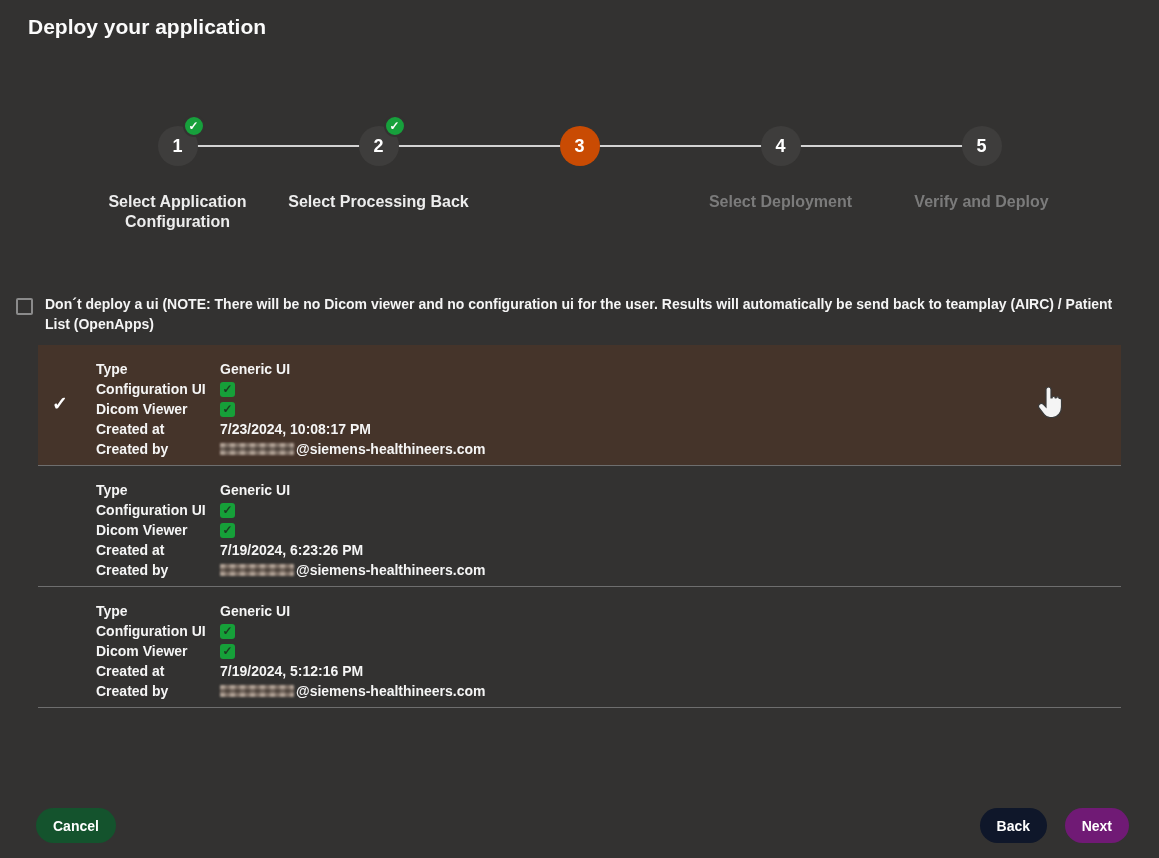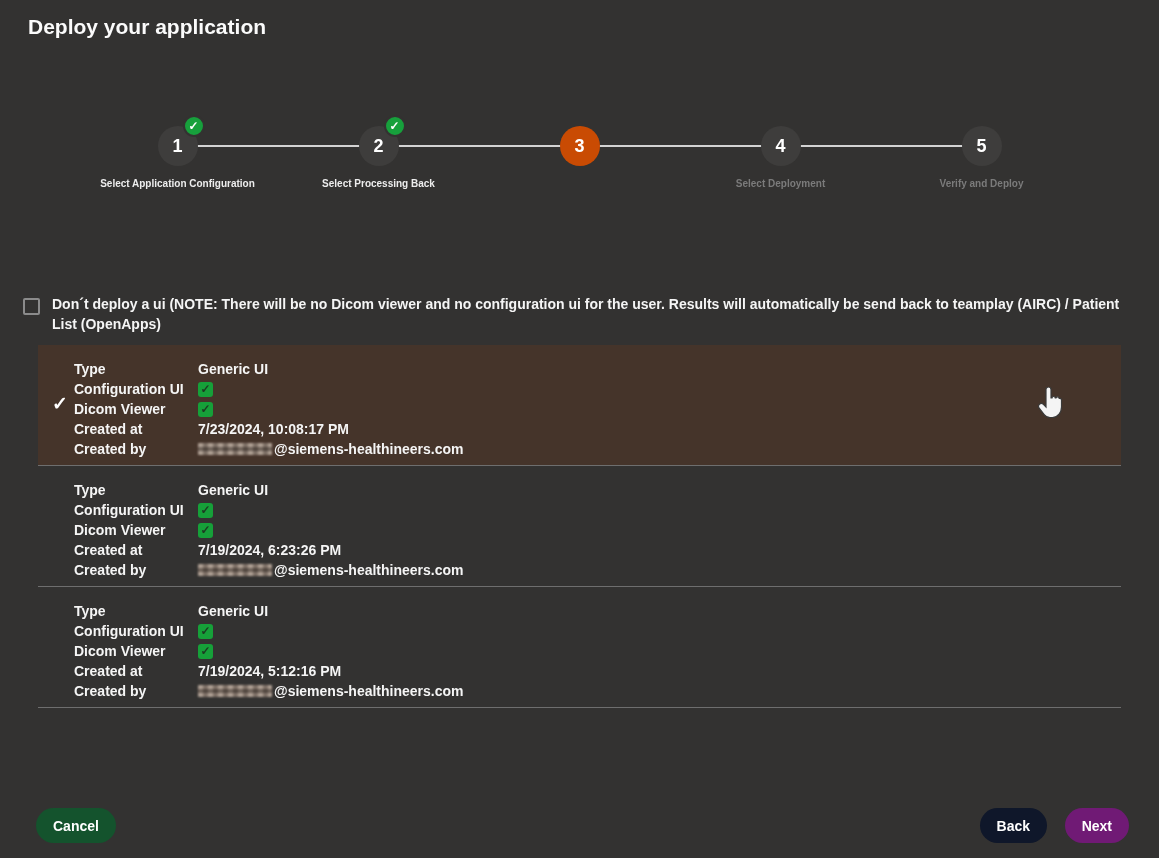--- a/index.html
+++ b/index.html
@@ -27,37 +27,37 @@
     background:#3e3d3c; color:#ffffff; font-size:18px;
     display:flex; align-items:center; justify-content:center;
   }
   .step.active .circle { background:#c94b03; }
   .badge {
     position:absolute; top:-11px; left:25px; width:22px; height:22px; border-radius:50%;
     background:#17a03c; border:2px solid #333231;
     display:flex; align-items:center; justify-content:center;
     color:#fff; font-size:12px; line-height:1;
   }
-  .step-label { margin-top:8px; font-size:10px; line-height:20px; text-align:center; max-width:186px; color:#ededed; }
+  .step-label { margin-top:26px; font-size:16px; line-height:20px; text-align:center; max-width:186px; color:#ededed; }
   .step.upcoming .step-label { color:#7b7b7b; }
 
   
-  .noui { position:absolute; left:23px; top:294px; width:1108px; display:flex; gap:12px; }
+  .noui { position:absolute; left:16px; top:294px; width:1108px; display:flex; gap:12px; }
   .cb {
     width:17px; height:17px; flex:none; margin-top:4px;
     border:2px solid #8b8b8b; border-radius:2px; background:transparent; cursor:pointer;
   }
   .noui-label { font-size:14px; line-height:20px; color:#f5f5f5; }
 
   
   .ui-list { position:absolute; left:38px; top:345px; width:1083px; }
   .row { position:relative; padding:14px 0 6px 0; border-bottom:1px solid #6e6e6e; cursor:pointer; }
   .row.selected { background:#45342a; }
   .sel-check { position:absolute; left:14px; top:50%; transform:translateY(-55%); font-size:19px; color:#ffffff; }
-  .fline { display:flex; align-items:center; height:20px; margin-left:36px; font-size:14px; }
+  .fline { display:flex; align-items:center; height:20px; margin-left:58px; font-size:14px; }
   .flabel { width:124px; flex:none; color:#f5f5f5; }
   .fvalue { color:#f5f5f5; display:flex; align-items:center; }
   .gcheck {
     width:15px; height:15px; border-radius:3px; background:#16a039;
     display:flex; align-items:center; justify-content:center;
     color:#1d3a22; font-size:12px; line-height:1;
   }
   .redacted {
     display:inline-block; width:74px; height:12px; margin-right:2px; border-radius:1px;
     background:

